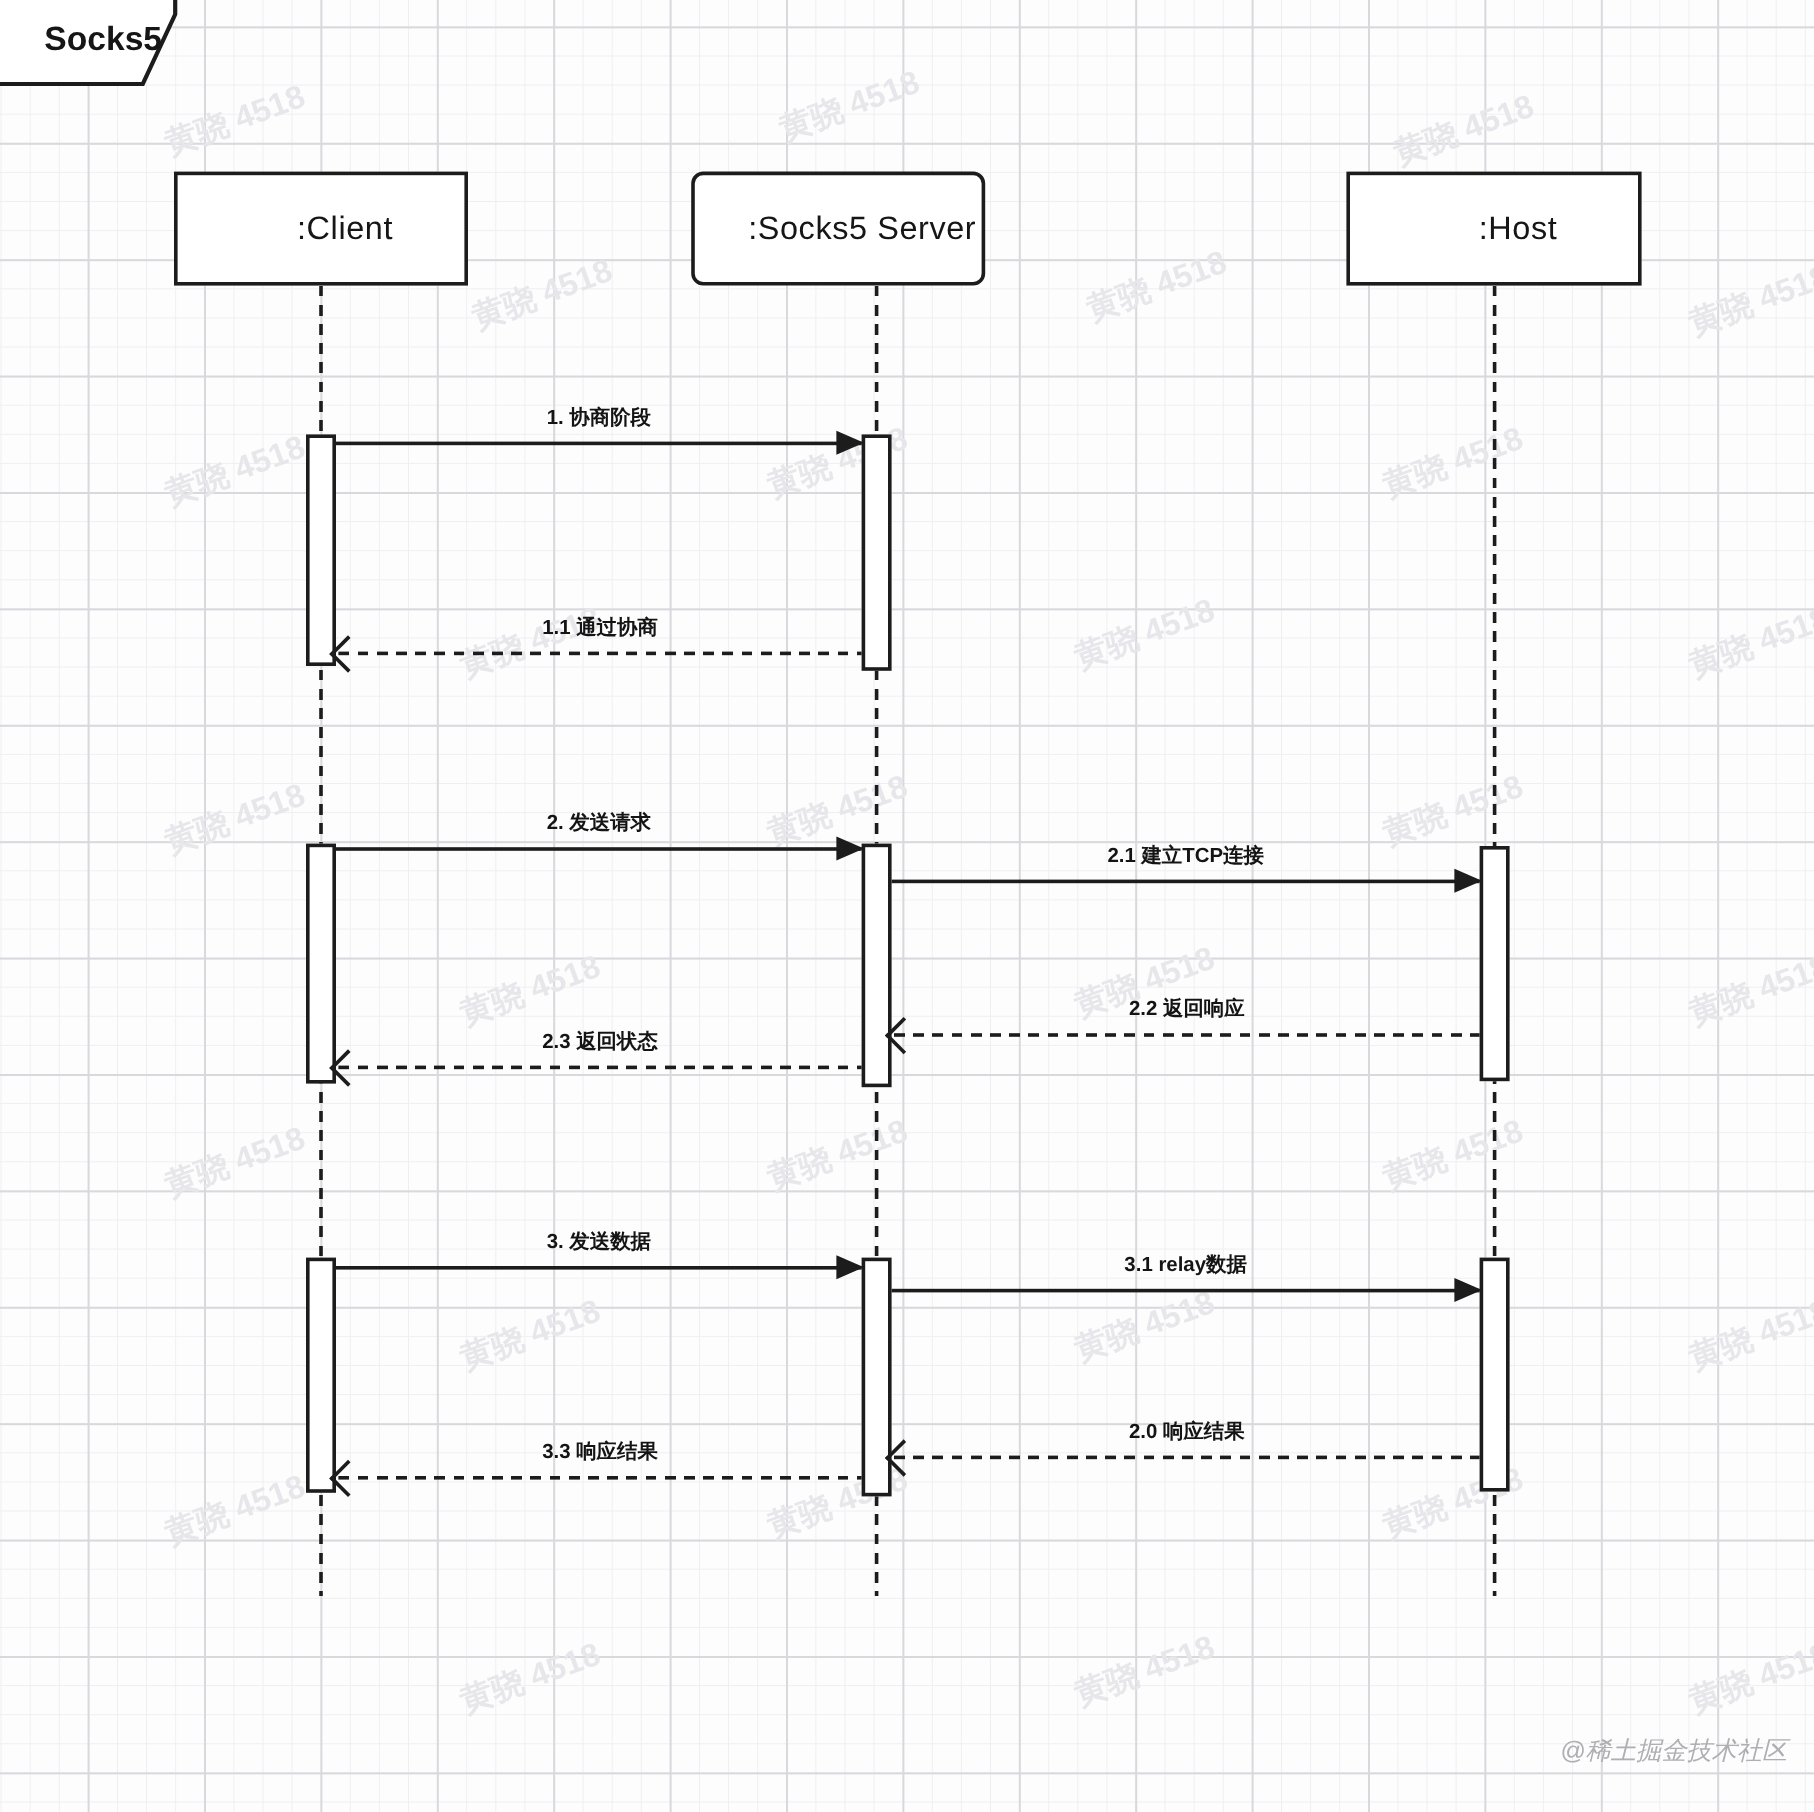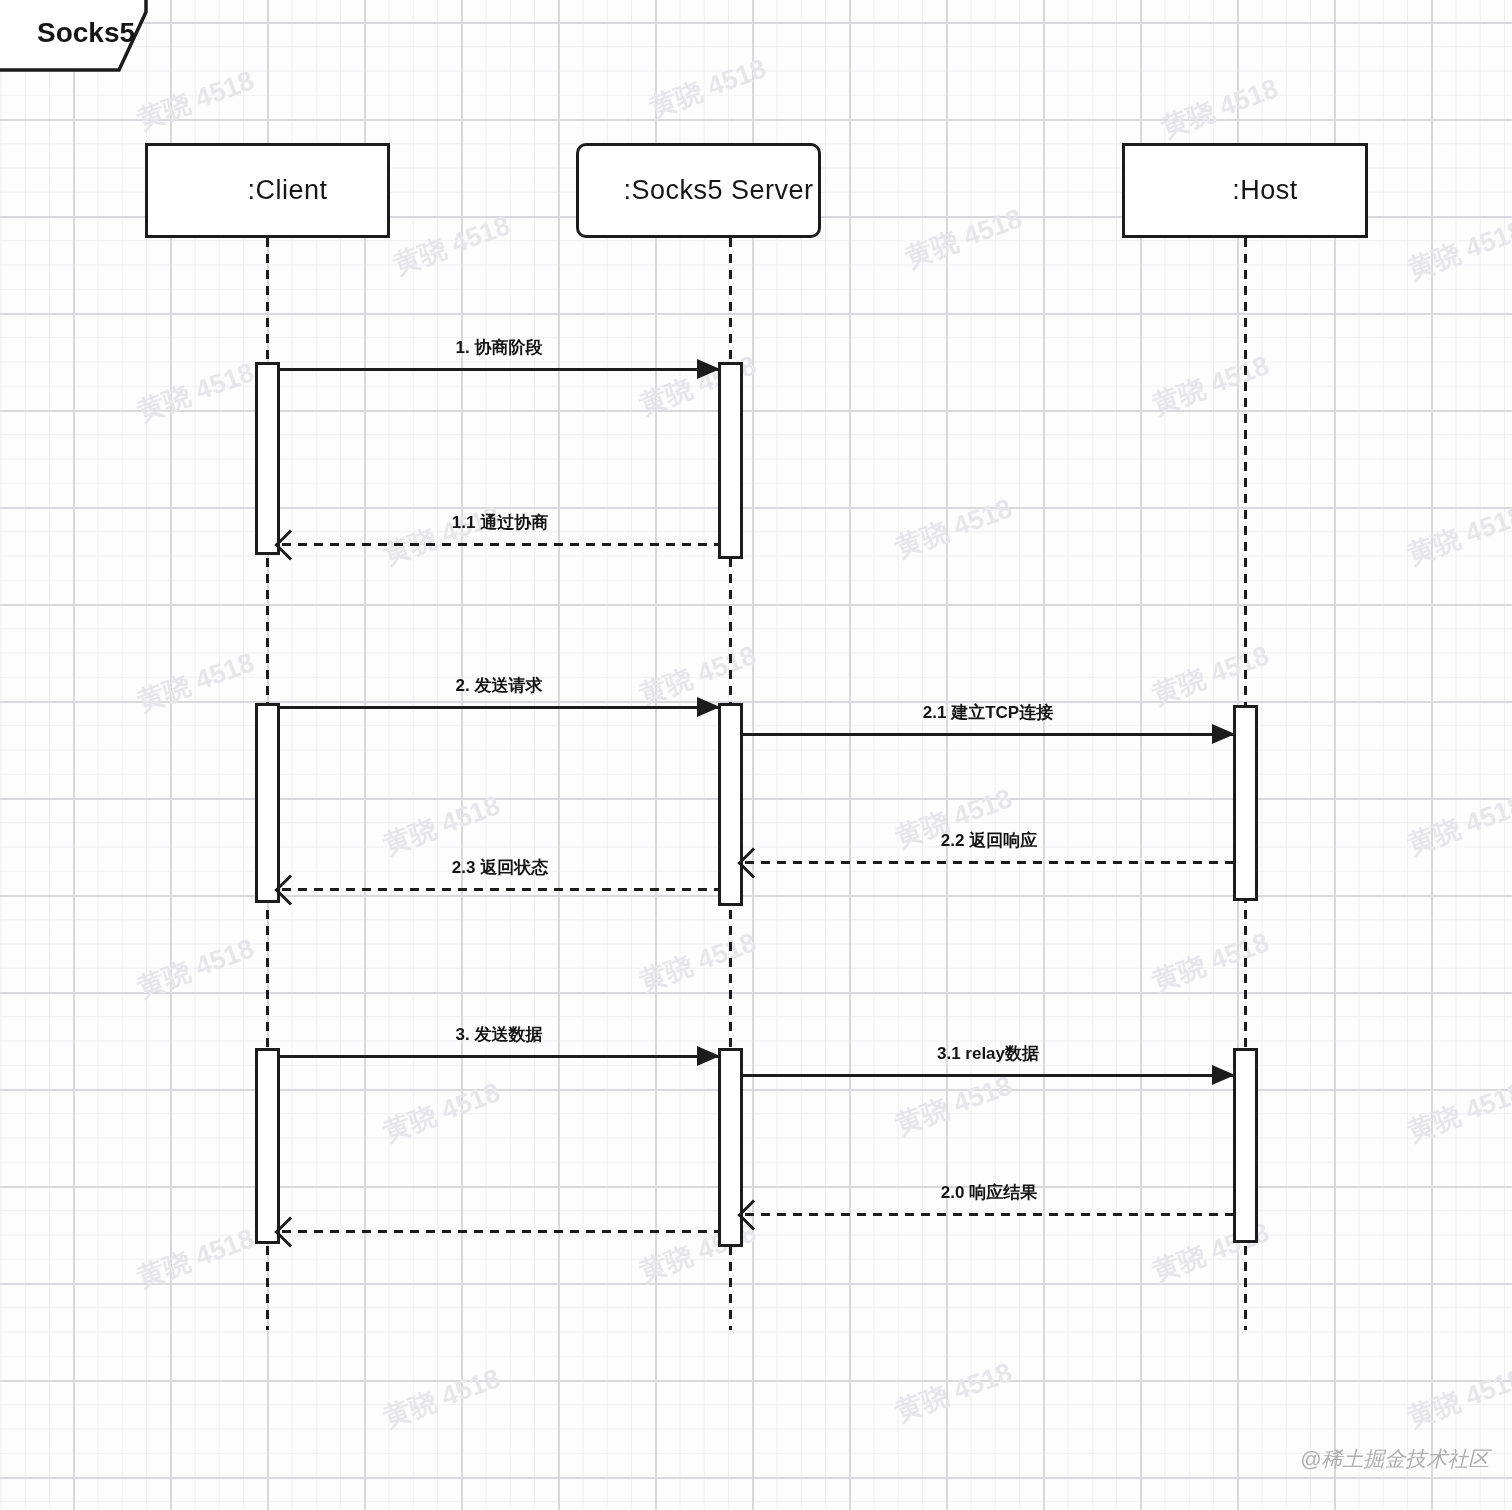--- a/index.html
+++ b/index.html
@@ -188,19 +188,20 @@
     <span class="head-filled"></span>
   </div>
 
   <div class="msg" style="left:745px;top:1179px;width:488px;">
     <div class="msg-label">2.0 响应结果</div>
     <div class="msg-line dashed"></div>
     <span class="head-open"></span>
   </div>
 
   <div class="msg" style="left:282px;top:1196px;width:436px;">
+    <div class="msg-label">3.3 响应结果</div>
     <div class="msg-line dashed"></div>
     <span class="head-open"></span>
   </div>
 
   <div class="credit" style="color: rgb(174, 174, 179); font-style: italic;">@稀土掘金技术社区</div>
 
 </div>
 
 </body></html>

